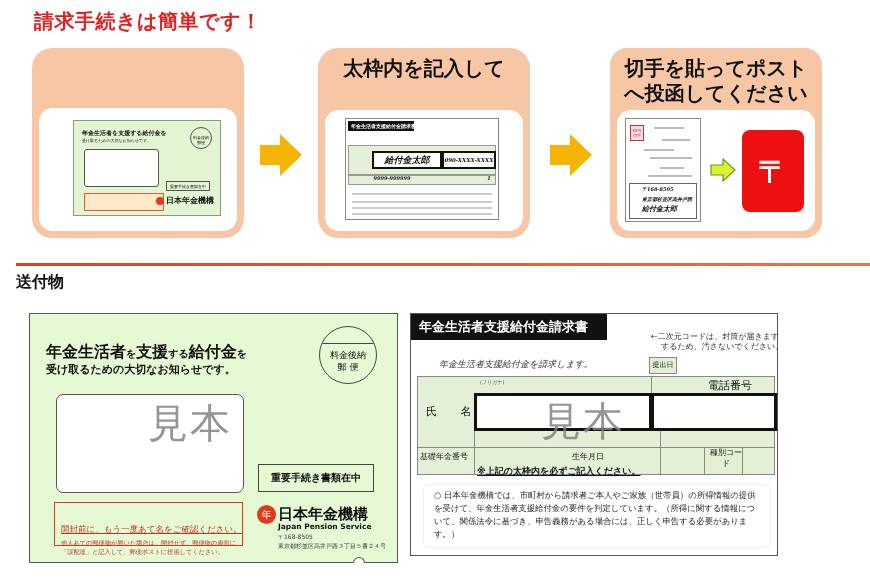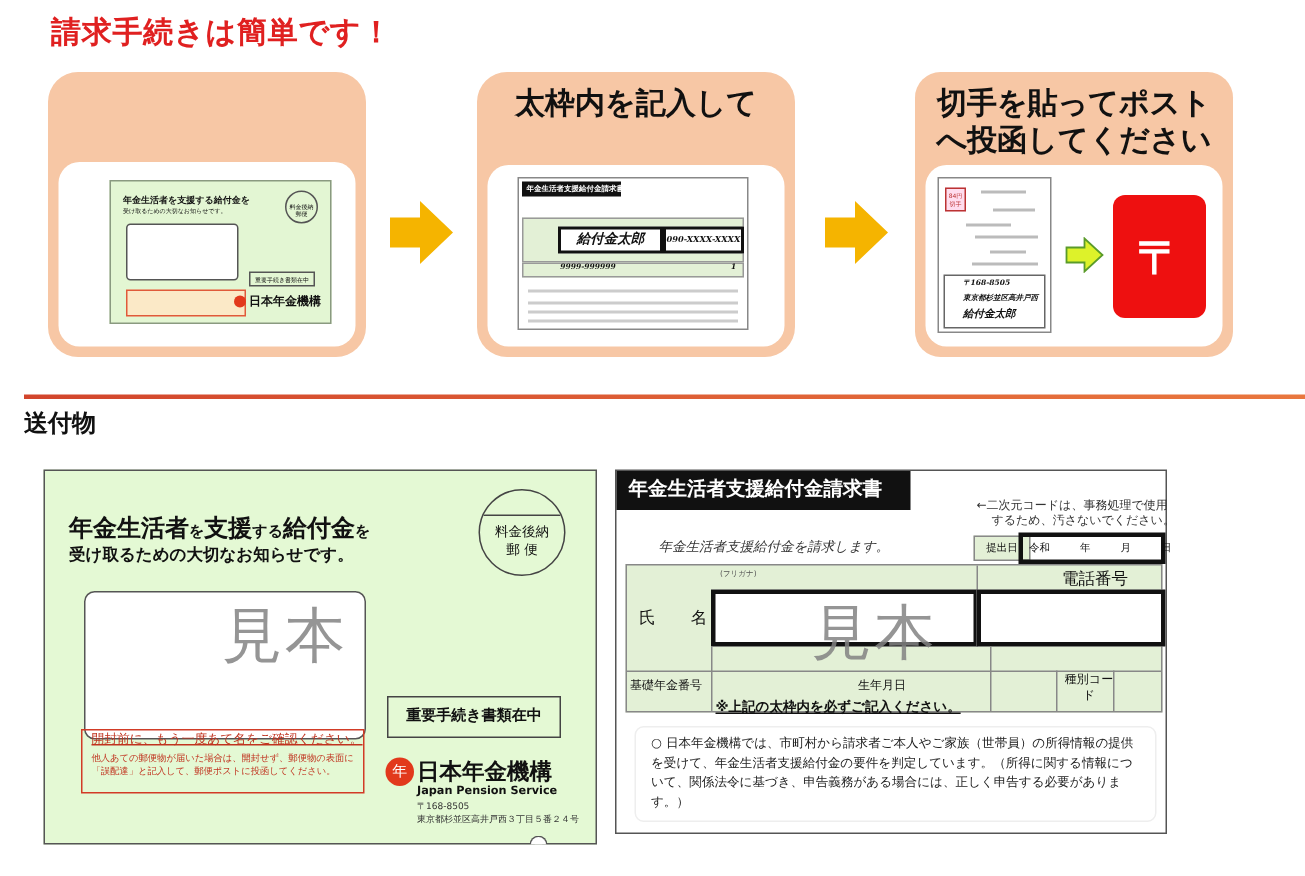--- a/index.html
+++ b/index.html
@@ -48,39 +48,39 @@
   .env { position: absolute; left: 29px; top: 313px; width: 369px; height: 250px; background: #e4f9d4; border: 1px solid #555; }
   .env .title { position: absolute; left: 16px; top: 28px; font-weight: bold; white-space: nowrap; color: #111; }
   .env .title .big { font-size: 16px; }
   .env .title .small { font-size: 10px; }
   .env .sub { position: absolute; left: 16px; top: 48px; font-size: 11px; font-weight: bold; }
   .env .stamp { position: absolute; left: 289px; top: 12px; width: 58px; height: 58px; border: 1px solid #444; border-radius: 50%; overflow: hidden; }
   .env .stamp .line { position: absolute; left: 0; right: 0; top: 16px; height: 1px; background: #444; }
   .env .stamp .txt { position: absolute; left: 0; right: 0; top: 22px; text-align: center; font-size: 9px; line-height: 12px; }
   .env .window { position: absolute; left: 26px; top: 80px; width: 188px; height: 99px; background: #fff; border: 1px solid #555; border-radius: 7px; }
   .env .important { position: absolute; left: 228px; top: 150px; width: 116px; height: 28px; border: 1px solid #444; background: #e4f9d4; font-size: 10px; font-weight: bold; text-align: center; line-height: 26px; }
-  .env .caution { position: absolute; left: 24px; top: 172px; width: 189px; height: 43px; border: 1px solid #d23b26; padding: 0 6px; color: #c0331f; }
+  .env .caution { position: absolute; left: 24px; top: 188px; width: 189px; height: 43px; border: 1px solid #d23b26; padding: 21px 6px; color: #c0331f; }
   .env .caution .c1 { font-size: 8.5px; text-decoration: underline; white-space: nowrap; }
   .env .caution .c2 { font-size: 6.2px; line-height: 9px; margin-top: 2px; }
   .env .jps { position: absolute; left: 227px; top: 190px; }
   .env .jps .mark { display: inline-block; width: 19px; height: 19px; border-radius: 50%; background: #e2391c; color: #fff; font-size: 10px; text-align: center; line-height: 19px; vertical-align: middle; }
   .env .jps .name { display: inline-block; font-size: 15px; font-weight: bold; vertical-align: middle; margin-left: 2px; }
   .env .jps .en { font-size: 7.5px; font-weight: bold; margin-left: 21px; margin-top: -2px; }
   .env .jps .zip { font-size: 6px; margin-left: 21px; margin-top: 2px; color: #333; }
   .env .jps .addr { font-size: 6px; margin-left: 21px; color: #333; white-space: nowrap; }
   .env .notch { position: absolute; left: 323px; bottom: -1px; width: 12px; height: 6px; border: 1px solid #555; border-bottom: none; border-radius: 6px 6px 0 0; background: #fff; }
 
   .watermark { position: absolute; font-size: 40px; color: rgba(130,130,130,0.85); font-weight: normal; letter-spacing: 2px; white-space: nowrap; pointer-events: none; }
 
   
   .form { position: absolute; left: 410px; top: 313px; width: 368px; height: 243px; background: #fff; border: 1px solid #555; }
   .form .hd { position: absolute; left: 0; top: 0; width: 196px; height: 26px; background: #111; color: #fff; font-size: 13px; font-weight: bold; line-height: 26px; padding-left: 8px; white-space: nowrap; }
   .form .qr-note { position: absolute; left: 240px; top: 18px; font-size: 8px; line-height: 10px; color: #333; white-space: nowrap; }
   .form .intro { position: absolute; left: 28px; top: 44px; font-size: 9px; color: #333; white-space: nowrap; font-style: italic; }
-  .form .date-label { position: absolute; left: 238px; top: 43px; width: 38px; height: 17px; background: #e3f0d6; border: 1px solid #888; font-size: 7px; text-align: center; line-height: 15px; }
+  .form .date-label { position: absolute; left: 238px; top: 43px; width: 28px; height: 17px; background: #e3f0d6; border: 1px solid #888; font-size: 7px; text-align: center; line-height: 15px; }
   .form .date-box { position: absolute; left: 268px; top: 41px; width: 98px; height: 21px; border: 3px solid #111; font-size: 7px; line-height: 15px; white-space: nowrap; padding-left: 4px; }
   .form .date-box span { margin-right: 20px; }
   .form .grid { position: absolute; left: 6px; top: 62px; width: 358px; height: 99px; background: #e3f0d6; border: 1px solid #888; }
   .form .furigana { position: absolute; left: 62px; top: 2px; font-size: 5px; color: #555; }
   .form .phone-h { position: absolute; left: 233px; top: 0; width: 125px; height: 17px; font-size: 11px; text-align: center; line-height: 17px; border-left: 1px solid #888; padding-left: 32px; }
   .form .name-label { position: absolute; left: 8px; top: 27px; font-size: 11px; letter-spacing: 10px; }
   .form .namebox { position: absolute; left: 56px; top: 16px; width: 178px; height: 38px; border: 3px solid #111; background: #fff; }
   .form .phonebox { position: absolute; left: 233px; top: 16px; width: 126px; height: 38px; border: 3px solid #111; background: #fff; }
   .form .bline { position: absolute; left: 0; right: 0; top: 70px; height: 1px; background: #888; }
   .form .pension-label { position: absolute; left: 2px; top: 74px; width: 52px; font-size: 8px; white-space: nowrap; }
@@ -192,28 +192,25 @@
     <div class="zip">〒168-8505</div>
     <div class="addr">東京都杉並区高井戸西３丁目５番２４号</div>
   </div>
   <div class="notch"></div>
   <div class="watermark" style="left:118px; top:82px;">見本</div>
 </div>
 
 <div class="form">
   <div class="hd">年金生活者支援給付金請求書</div>
   <div class="qr-note">
-    <div>←二次元コードは、事務処理で使用</div>
+    <div>←二次元コードは、封筒が届きます</div>
     <div style="padding-left:10px;">するため、汚さないでください。</div>
   </div>
   <div class="intro">年金生活者支援給付金を請求します。</div>
   <div class="date-label">提出日</div>
-  <div class="date-box">
-    <span>令和</span><span>年</span><span>月</span><span style="margin-right:0;">日</span>
-  </div>
   <div class="grid">
     <div class="furigana">(フリガナ)</div>
     <div class="phone-h">電話番号</div>
     <div class="name-label">氏 名</div>
     <div class="namebox"></div>
     <div class="phonebox"></div>
     <div class="bline"></div>
     <div class="vl" style="left:56px;"></div>
     <div class="vl" style="left:242px;"></div>
     <div class="vl" style="left:286px; top:70px;"></div>

